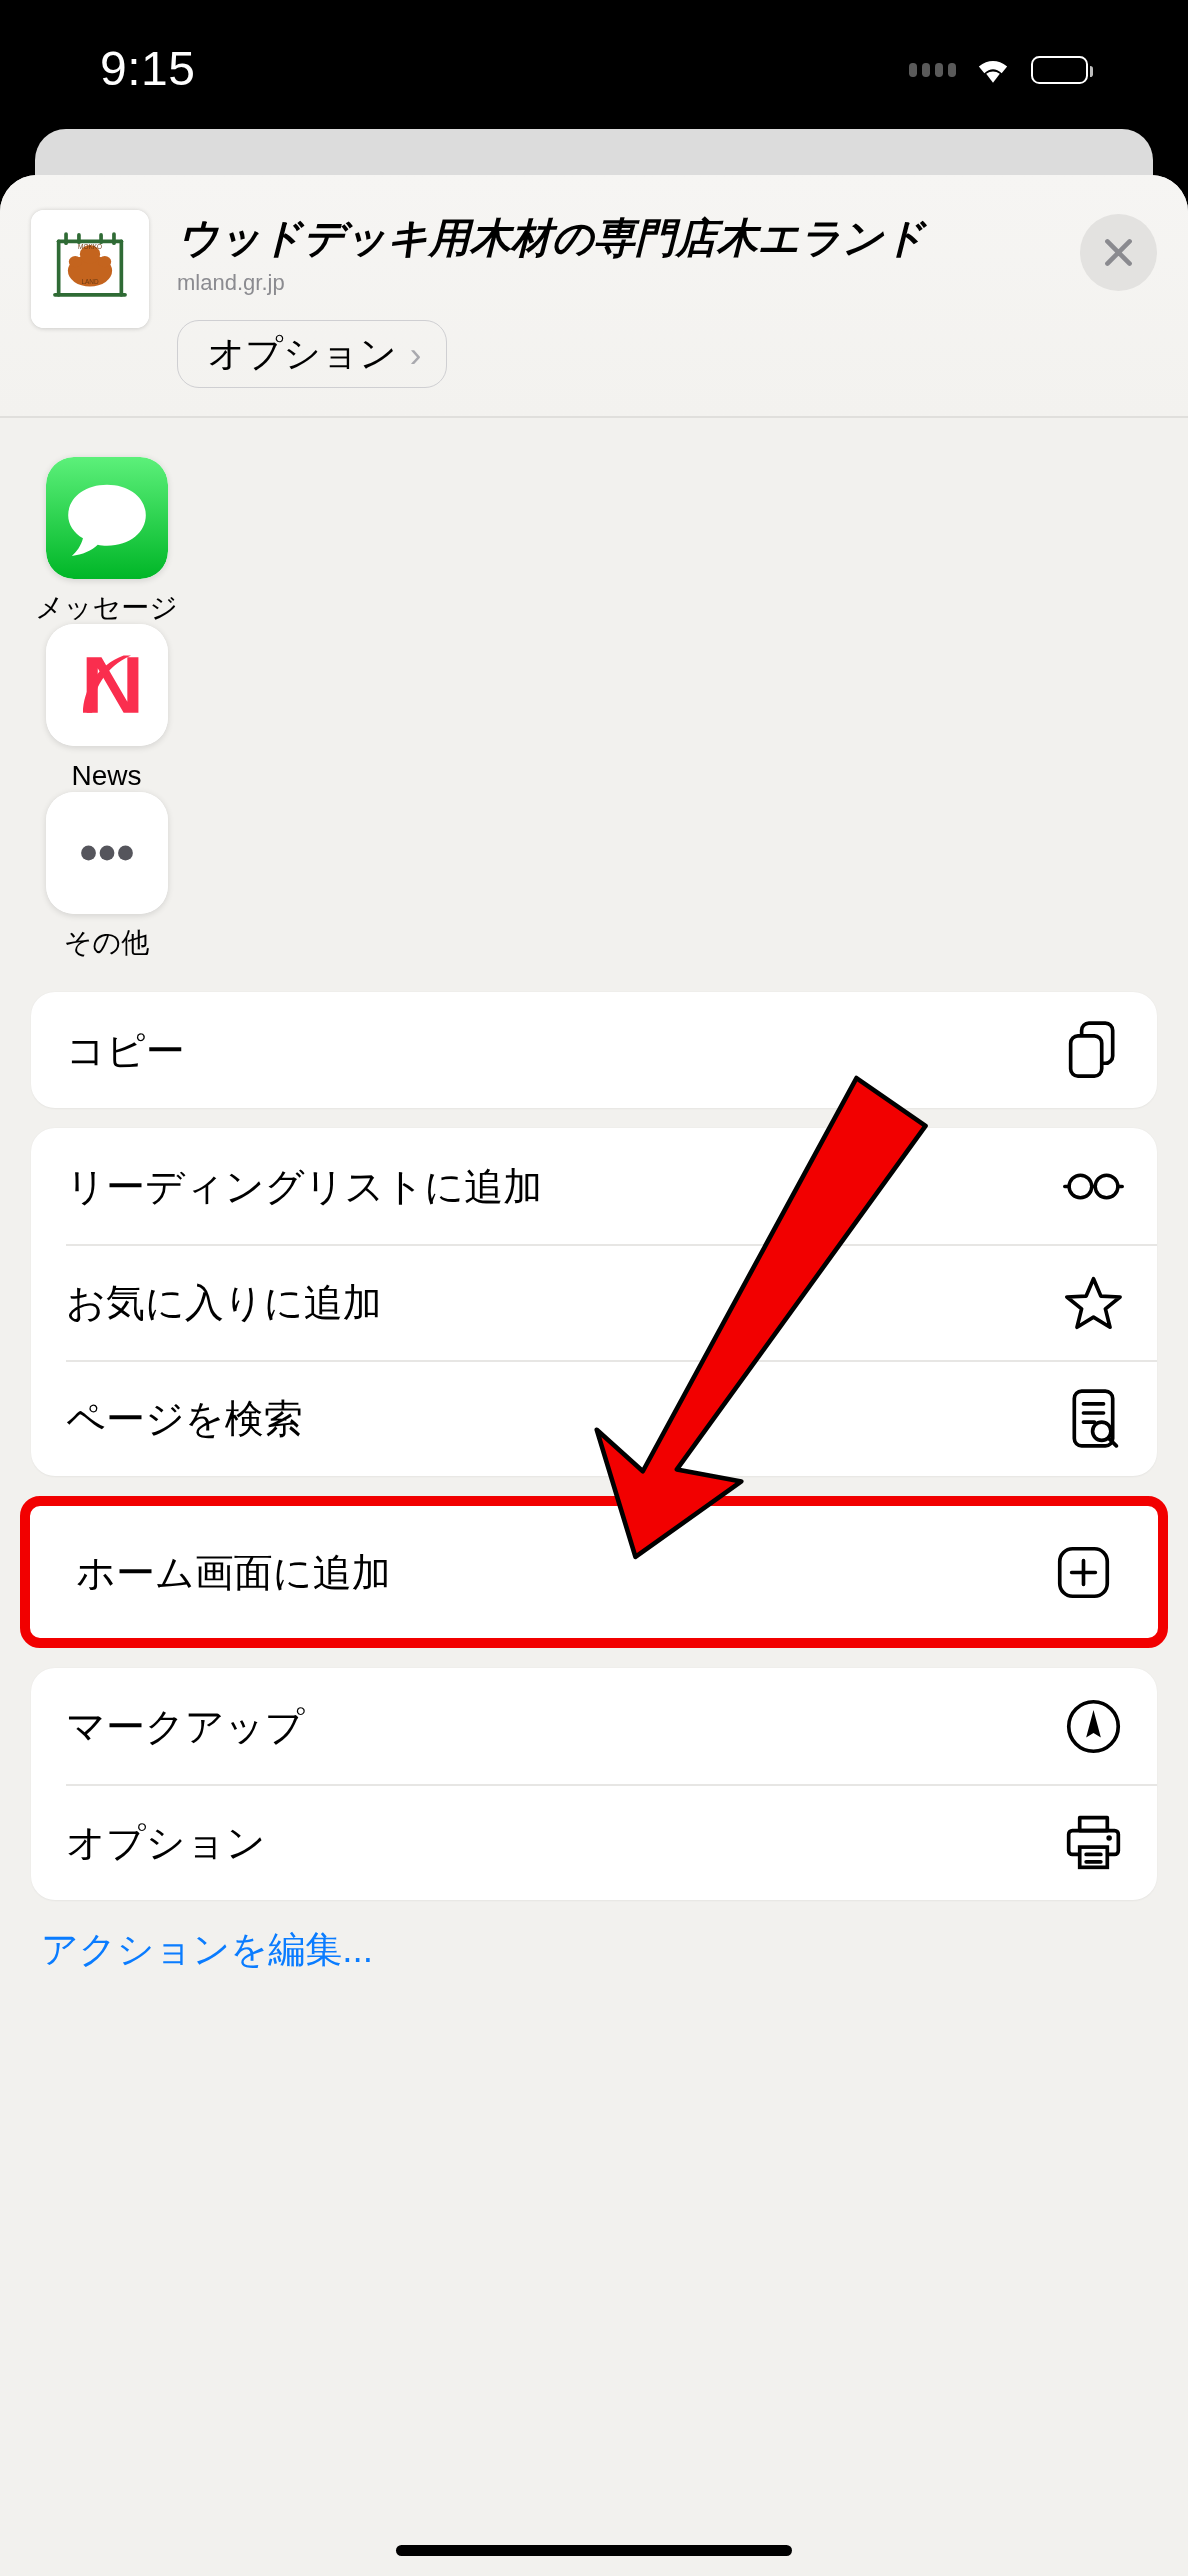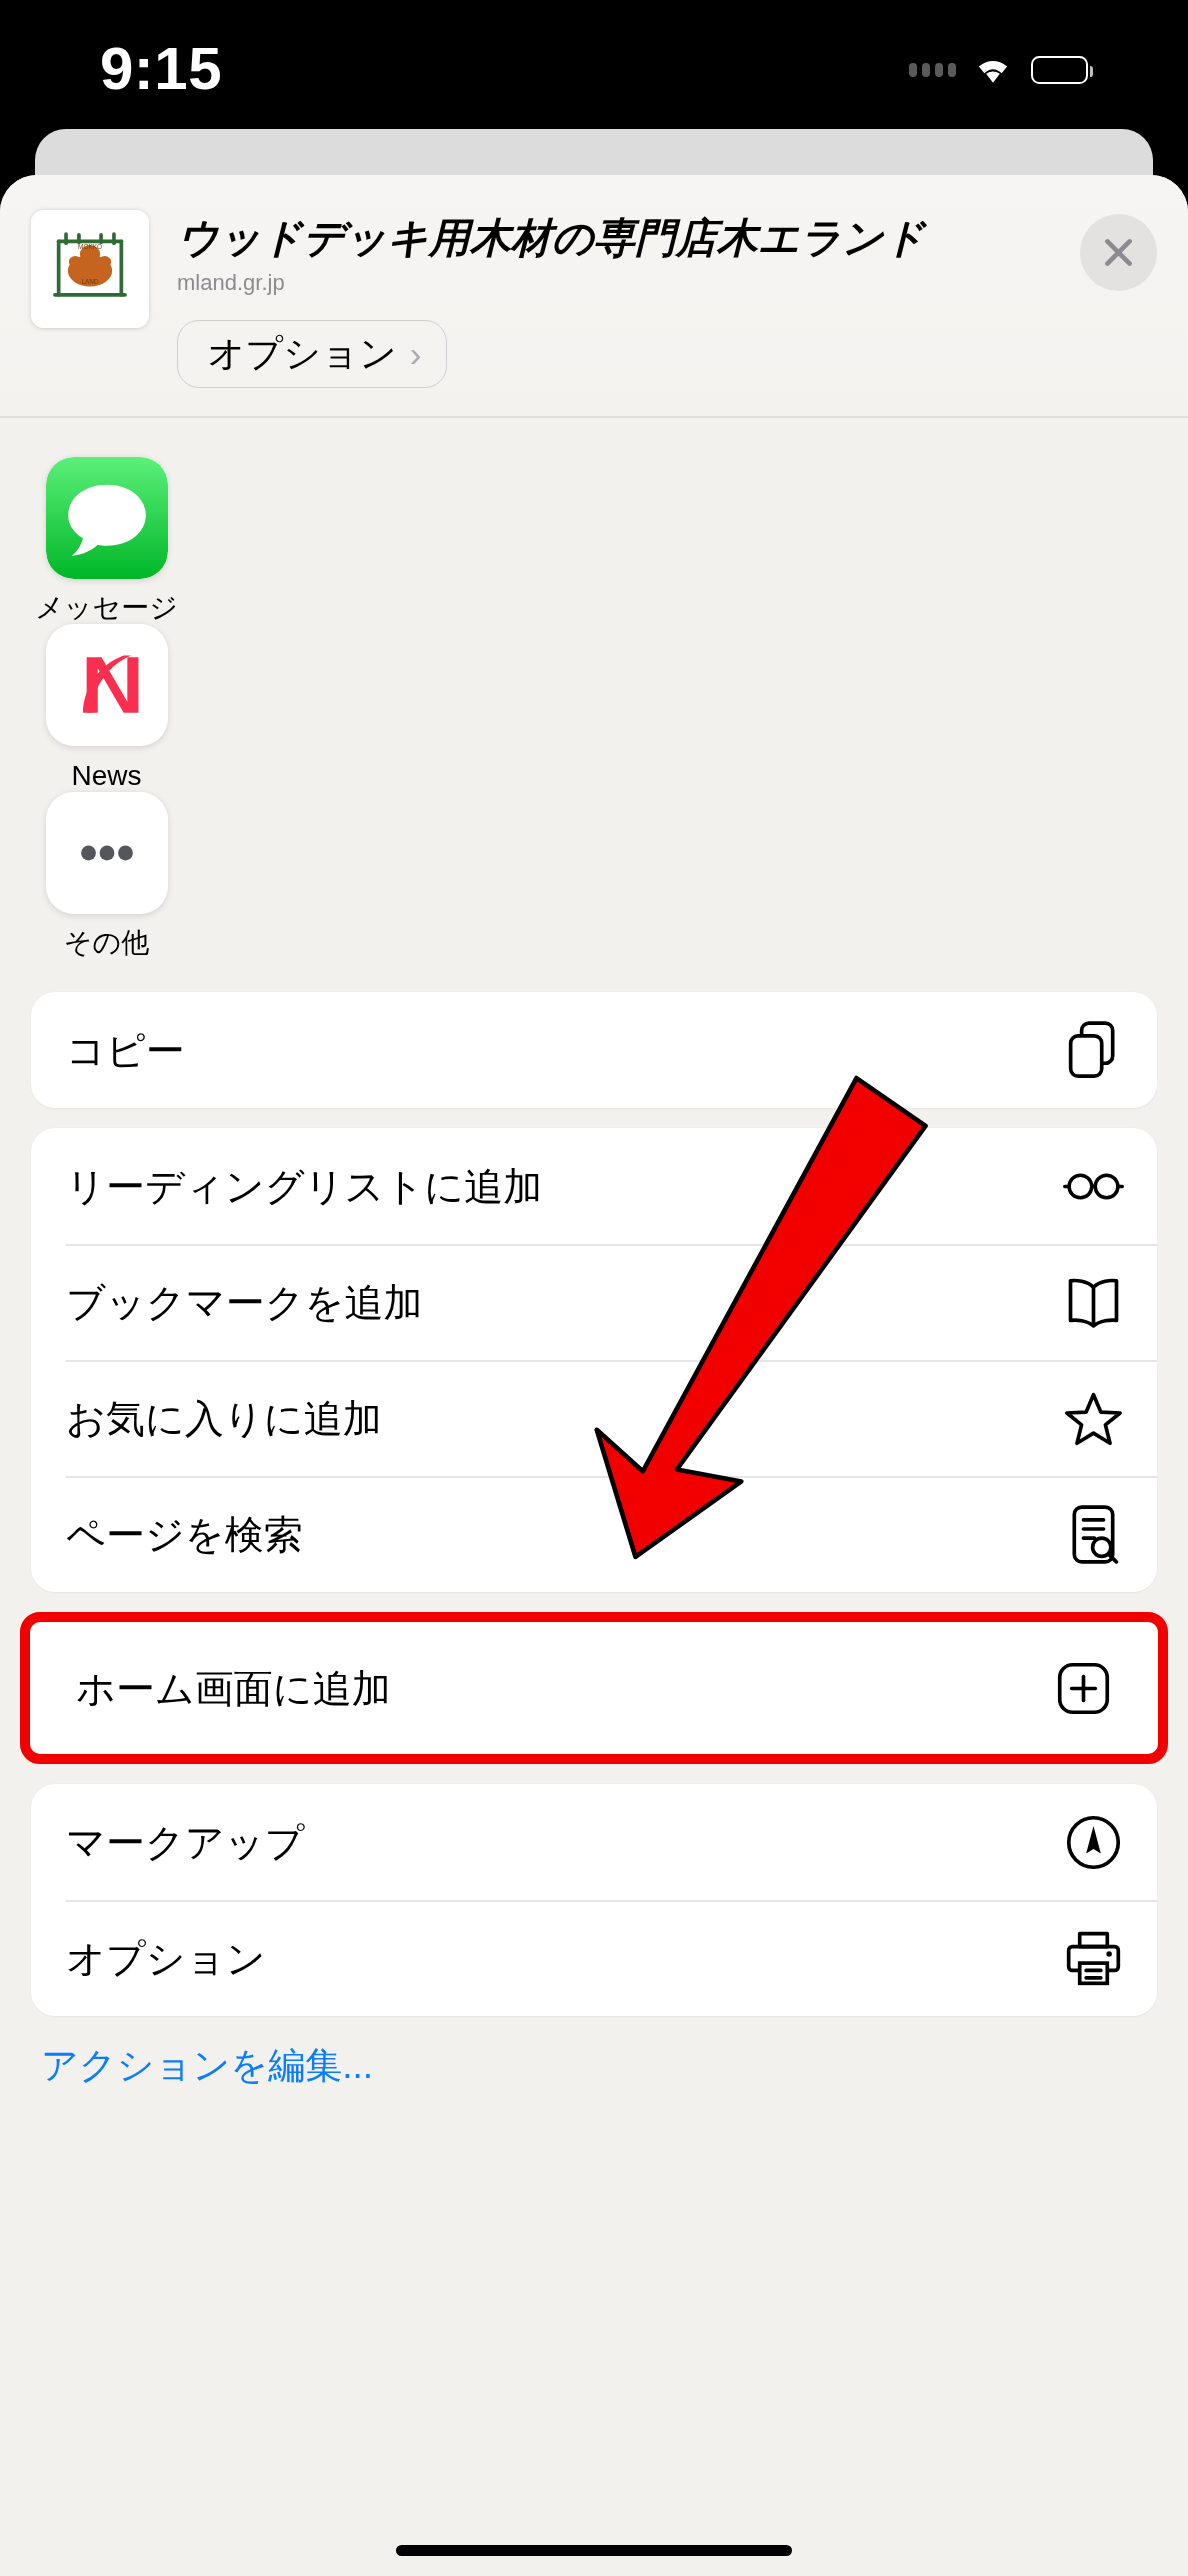--- a/index.html
+++ b/index.html
@@ -10,21 +10,21 @@
     overflow:hidden;position:relative;
     -webkit-font-smoothing:antialiased;
   }
 
   
   .statusbar{
     position:absolute;top:0;left:0;width:1188px;height:129px;
     display:flex;align-items:center;justify-content:space-between;
     padding:0 100px;box-sizing:border-box;color:#fff;z-index:40;
   }
-  .sb-time{font-size:60px;font-weight:700;letter-spacing:0.5px;line-height:1;margin-top:9.2px;}
+  .sb-time{font-size:48px;font-weight:400;letter-spacing:0.5px;line-height:1;margin-top:9.2px;}
   .sb-right{display:flex;align-items:center;gap:16.6px;margin-top:11px;}
   .sig-dots{display:flex;align-items:flex-end;gap:4.6px;}
   .sig-dots i{display:block;width:8.3px;height:14px;border-radius:3.7px;background:#5a5a5a;}
   .wifi{width:42px;height:31px;position:relative;}
   .batt{width:57px;height:28px;border:2.8px solid #fff;border-radius:8.3px;position:relative;box-sizing:border-box;padding:2.8px;}
   .batt::after{content:"";position:absolute;right:-7.4px;top:8.3px;width:3.7px;height:11px;background:#fff;border-radius:0 2.8px 2.8px 0;opacity:.75;}
   .batt-fill{height:100%;width:100%;background:#fff;border-radius:3.7px;}
 
   
   .behind-card{
@@ -254,29 +254,20 @@
       <span class="row-icon">
         <svg width="64" height="37" viewBox="0 0 70 40">
           <circle cx="20" cy="20" r="13" fill="none" stroke="#000" stroke-width="4"></circle>
           <circle cx="50" cy="20" r="13" fill="none" stroke="#000" stroke-width="4"></circle>
           <path d="M33 20 L37 20" stroke="#000" stroke-width="4"></path>
           <path d="M2 20 L7 20 M63 20 L68 20" stroke="#000" stroke-width="4" stroke-linecap="round"></path>
         </svg>
       </span>
     </div>
 
-    <div class="row">
-      <span class="row-label">ブックマークを追加</span>
-      <span class="row-icon">
-        <svg width="57" height="52" viewBox="0 0 62 56">
-          <path d="M31 12 C24 5 12 4 6 5 L6 48 C12 47 24 48 31 54 C38 48 50 47 56 48 L56 5 C50 4 38 5 31 12 Z" fill="none" stroke="#000" stroke-width="4" stroke-linejoin="round"></path>
-          <path d="M31 12 L31 54" stroke="#000" stroke-width="4"></path>
-        </svg>
-      </span>
-    </div>
 
     <div class="row">
       <span class="row-label">お気に入りに追加</span>
       <span class="row-icon">
         <svg width="57" height="55" viewBox="0 0 62 60">
           <path d="M31 4 L39 23 L60 24 L44 37 L49 57 L31 46 L13 57 L18 37 L2 24 L23 23 Z" fill="none" stroke="#000" stroke-width="4" stroke-linejoin="round"></path>
         </svg>
       </span>
     </div>
 

